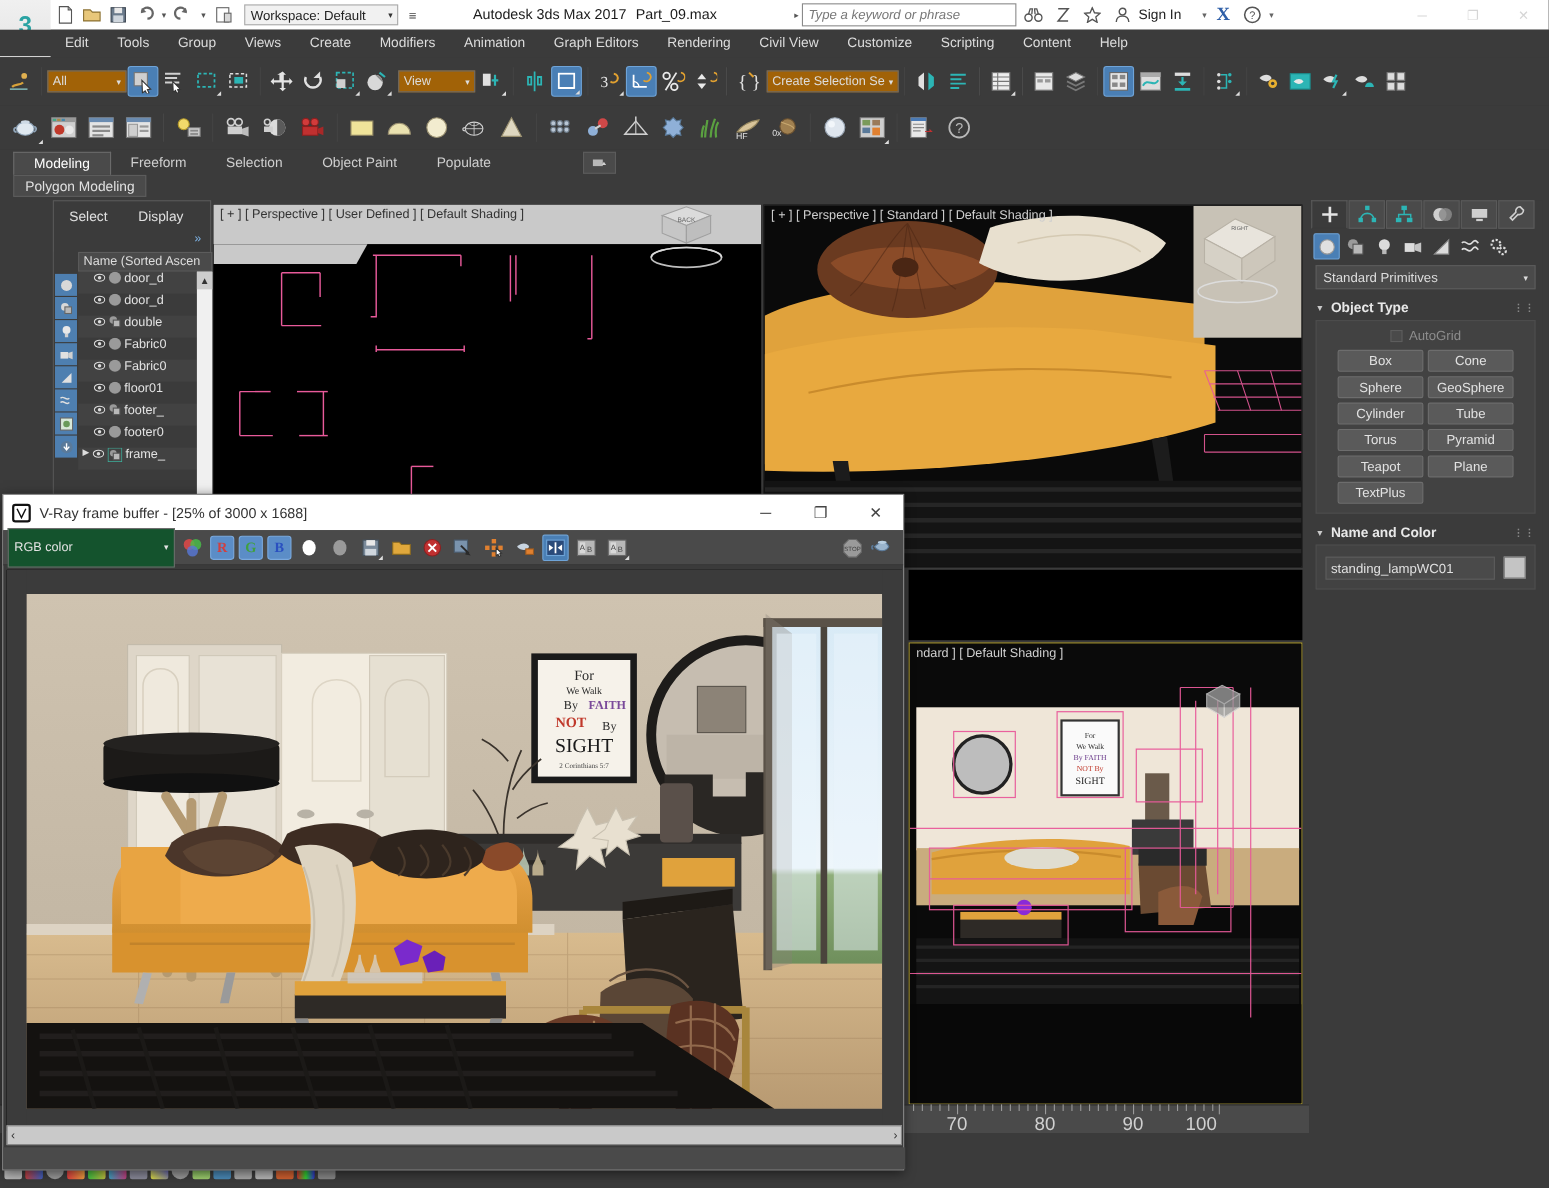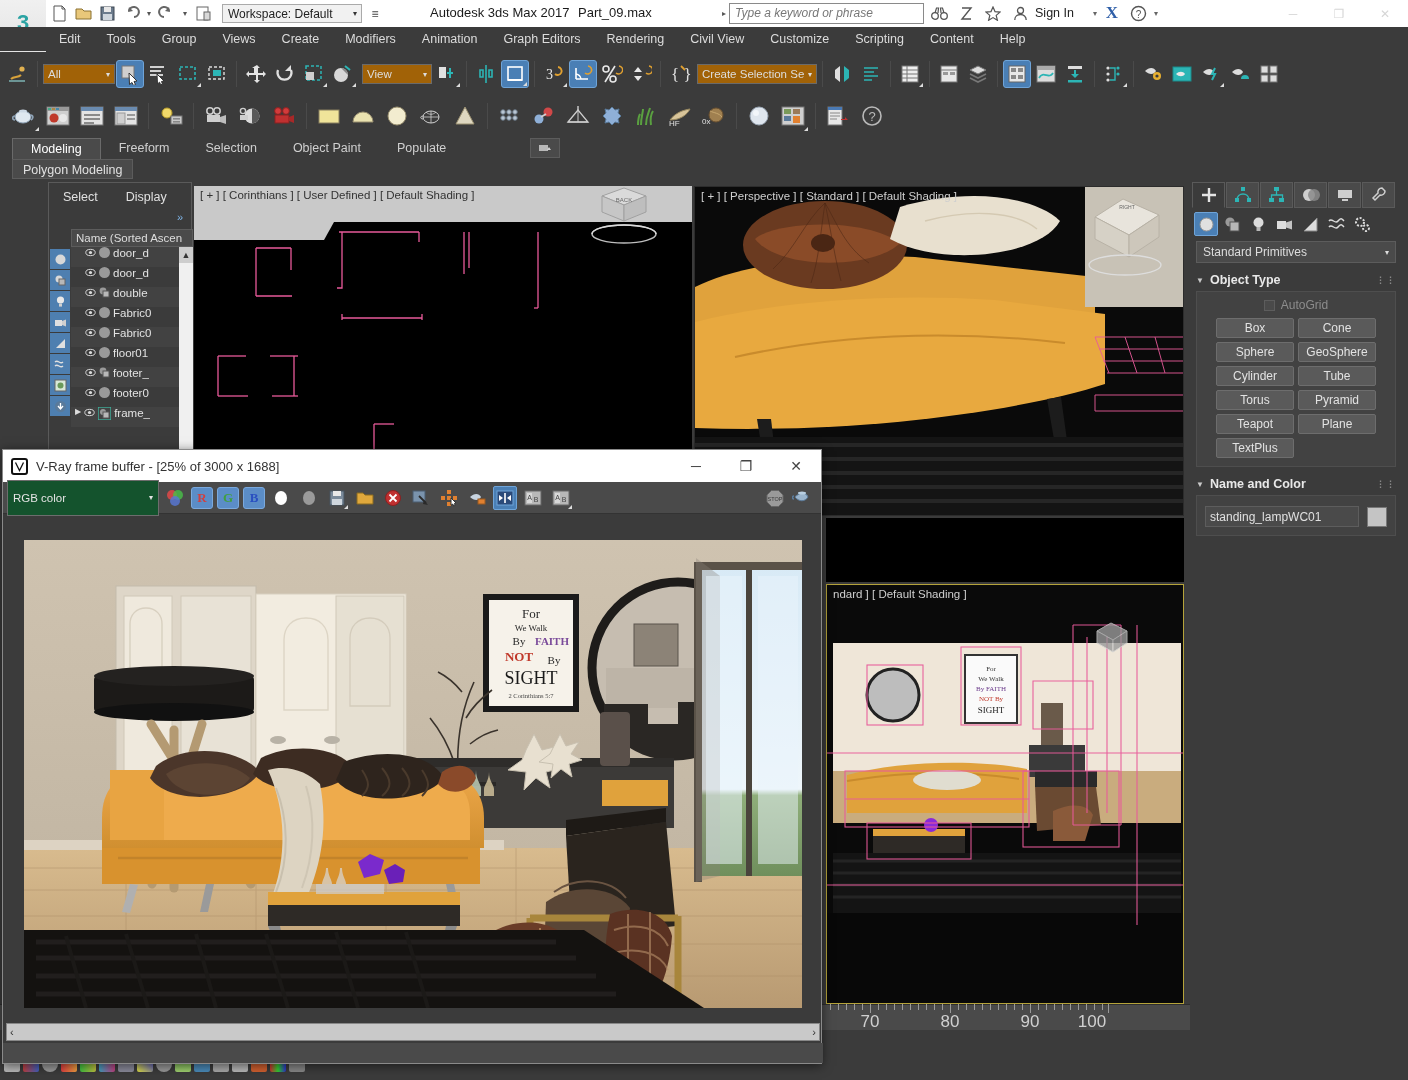--- a/index.html
+++ b/index.html
@@ -142,21 +142,21 @@
     color:#e8e8e8;height:18px;cursor:pointer;}
   .rolltri{font-size:8px;color:#c9c9c9;}
   .rolldots{margin-left:auto;color:#888;font-size:9px;letter-spacing:1px;}
   .rollbody{background:#424242;border:1px solid #4e4e4e;padding:6px 8px 8px 8px;margin-top:2px;}
   .chkrow{display:flex;align-items:center;gap:6px;font-size:12px;color:#8d8d8d;
      justify-content:center;margin-bottom:6px;}
   .chkbox{width:11px;height:11px;background:#4a4a4a;border:1px solid #5d5d5d;}
   .btngrid{display:flex;flex-wrap:wrap;gap:4px;justify-content:center;}
   .objbtn{width:78px;height:20px;background:#5a5a5a;border:1px solid #6d6d6d;border-radius:2px;
     display:flex;align-items:center;justify-content:center;font-size:12px;color:#e2e2e2;cursor:pointer;}
-  .namerow{display:flex;align-items:center;gap:8px;margin-top:4px;}
+  .namerow{display:flex;gap:8px;margin-top:4px;}
   .nameinput{flex:1;height:21px;background:#4a4a4a;border:1px solid #5d5d5d;font-size:12px;
     color:#e0e0e0;padding-left:4px;display:flex;align-items:center;}
   .swatch{width:20px;height:20px;background:#c4c4c4;border:1px solid #777;cursor:pointer;}
   
   .timeline{position:absolute;left:0;top:1004px;width:1190px;height:26px;background:#4a4a4a;
     border-top:1px solid #2e2e2e;}
   .tlruler{position:absolute;left:830px;top:1004px;width:360px;height:26px;}
   .tlmark{position:absolute;top:0;width:1px;height:6px;background:#9a9a9a;}
   .tlnum{position:absolute;top:8px;font-size:17px;color:#d0d0d0;transform:translateX(-50%);}
   .statusbar{position:absolute;left:0;top:1030px;width:1408px;height:50px;background:#3b3b3b;}
@@ -935,21 +935,21 @@
 
     <g opacity="0.85">
       <path d="M408 10l22-8 22 8-22 9z" fill="#dedede" stroke="#999"></path>
       <path d="M408 10v16l22 9V19z" fill="#c6c6c6" stroke="#999"></path>
       <path d="M452 10v16l-22 9V19z" fill="#bdbdbd" stroke="#999"></path>
       <text x="430" y="16" font-size="6" text-anchor="middle" fill="#555" font-family="Liberation Sans">BACK</text>
       <ellipse cx="430" cy="48" rx="32" ry="9" fill="none" stroke="#e0e0e0" stroke-width="1.5"></ellipse>
       <path d="M398 48a32 9 0 0164 0" fill="none" stroke="#fff" stroke-width="1.5"></path>
     </g>
   </svg>
-  <div class="vplabel" style="color:#333;">[ + ] [ Corinthians ] [ User Defined ] [ Default Shading ]</div>
+  <div class="vplabel" style="color:#333;">[ + ] [ Perspective ] [ User Defined ] [ Default Shading ]</div>
 </div>
 
 <div class="vp vp2">
   <svg width="490" height="330" viewBox="0 0 490 330" style="position:absolute;left:0;top:0">
     <rect width="490" height="330" fill="#0a0a0a"></rect>
 
     <path d="M0 100c40-20 120-35 220-30l180 20v90c-60 30-200 60-400 55V100z" fill="#e0a23c"></path>
     <path d="M0 135c70-18 180-30 300-22l110 14v70c-80 26-240 50-410 44z" fill="#e8a93f"></path>
 
     <path d="M40 170c100-22 210-28 330-14" stroke="#c98b2c" stroke-width="2" fill="none"></path>

